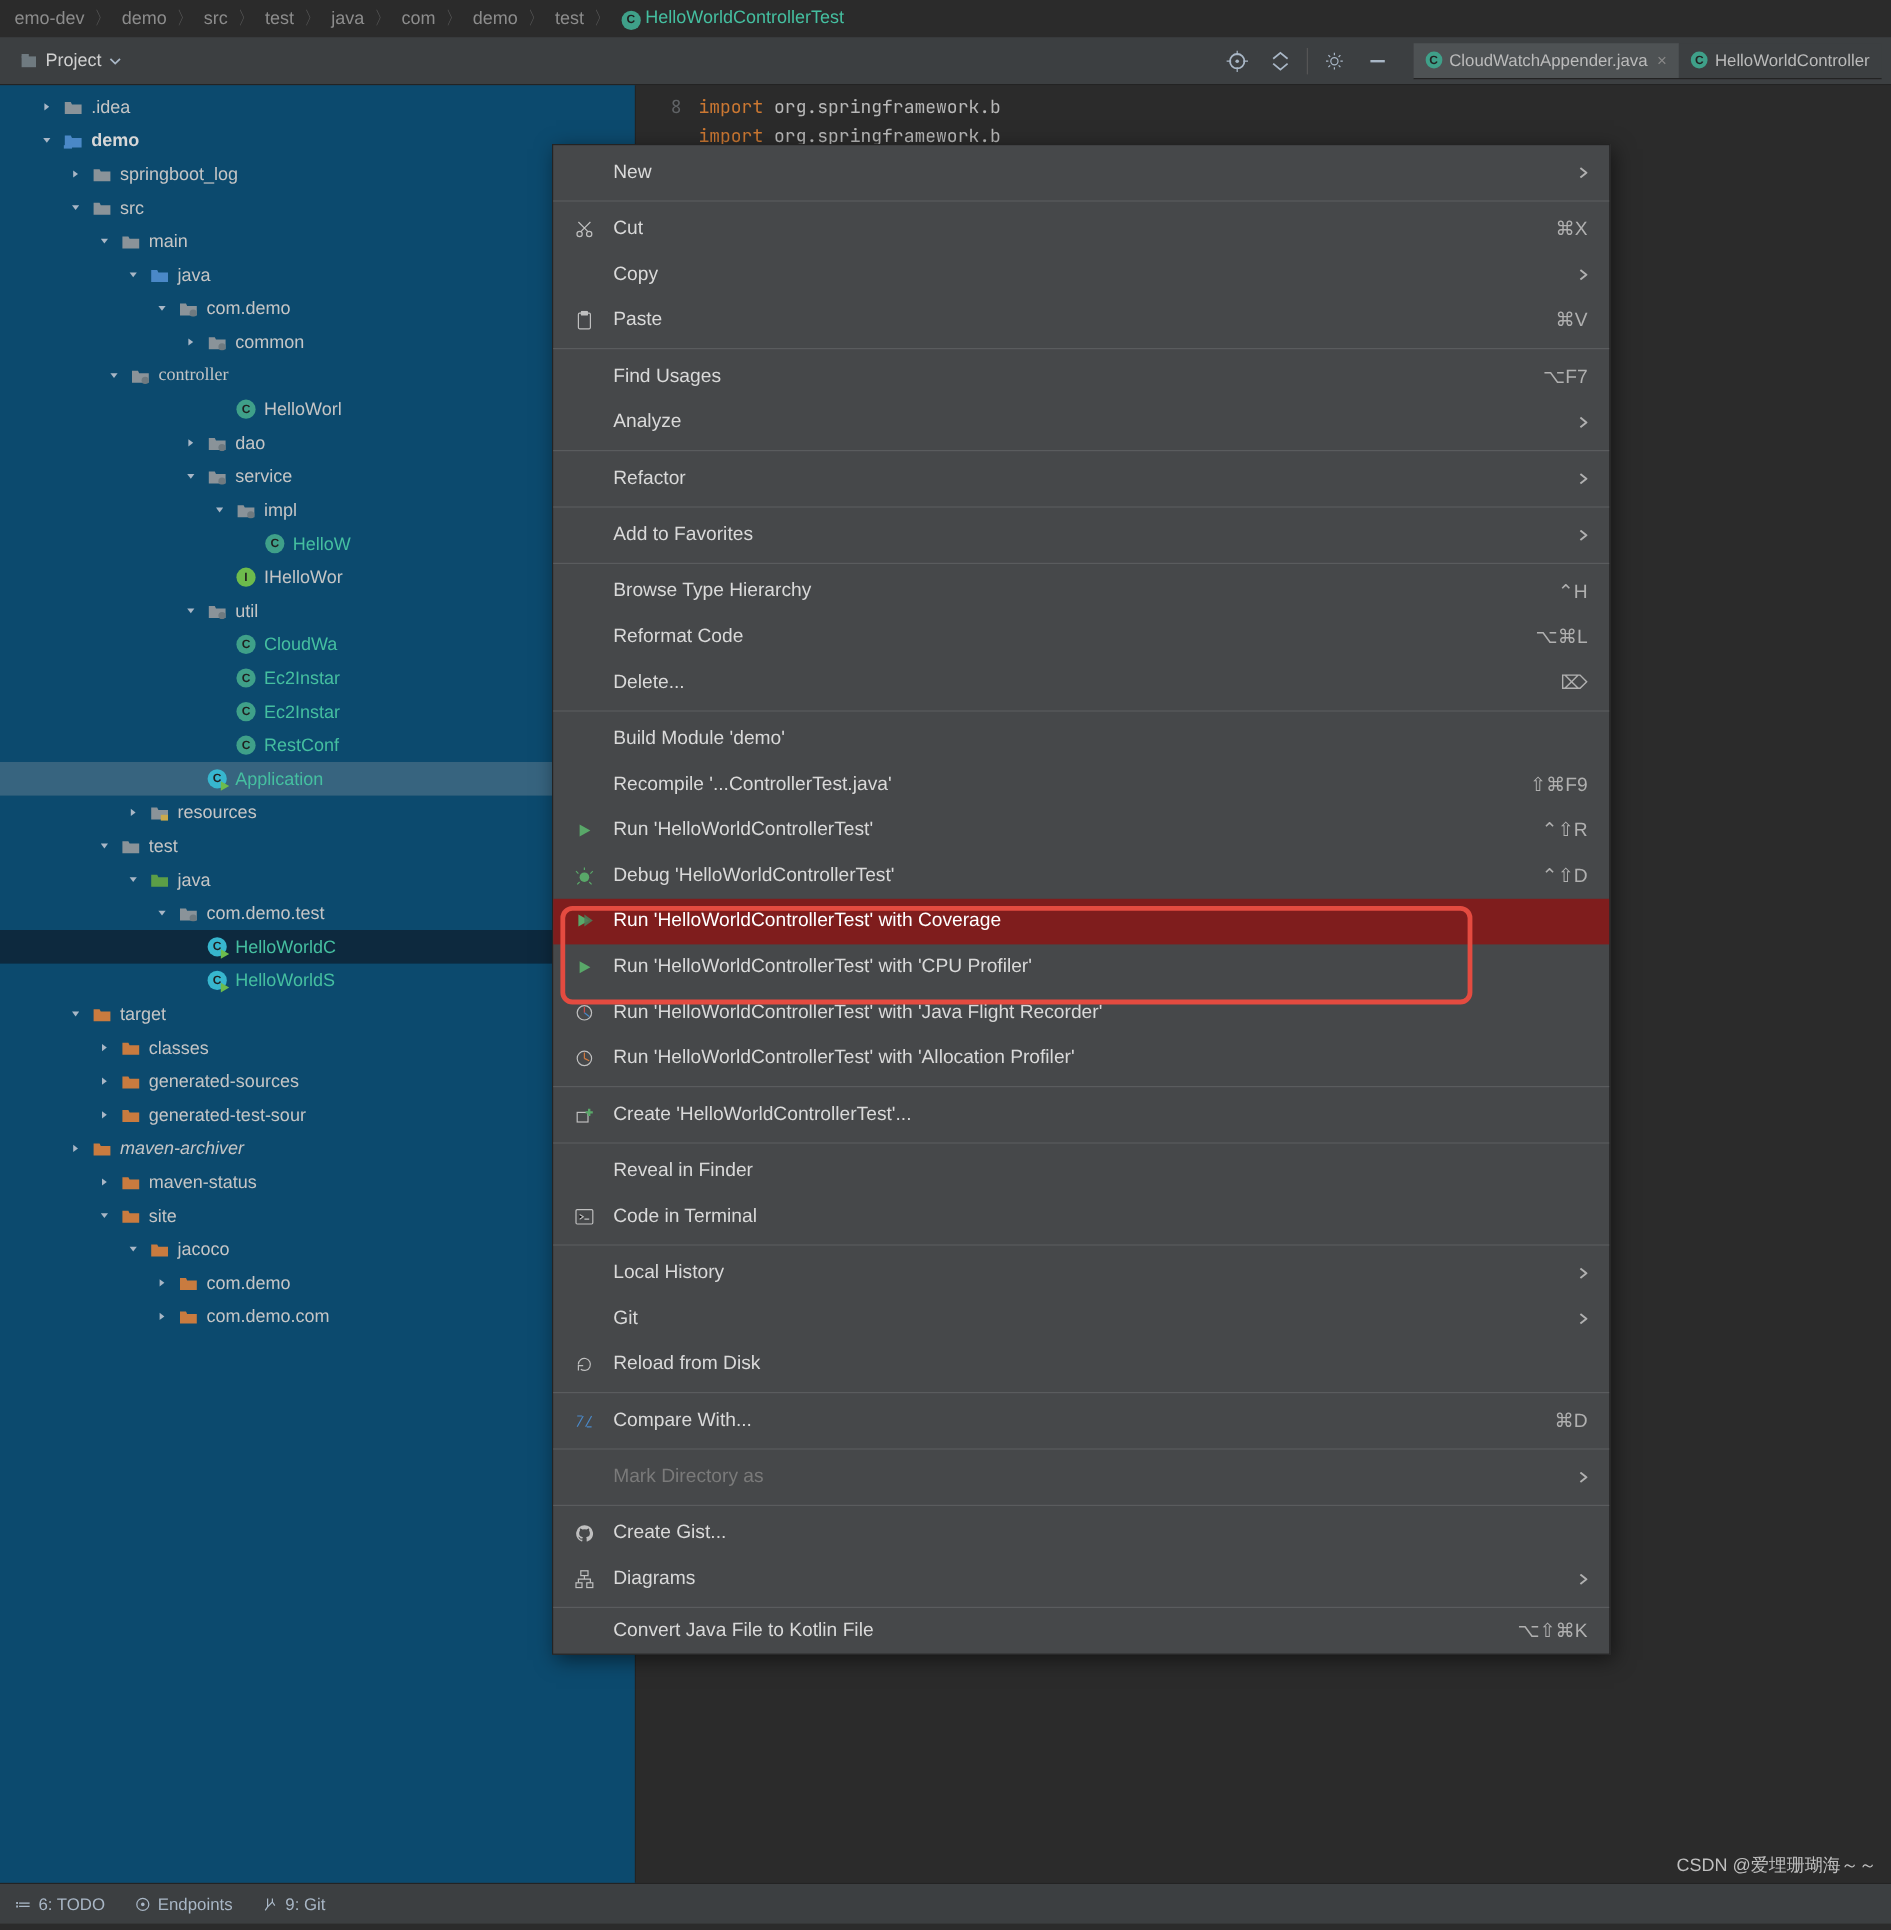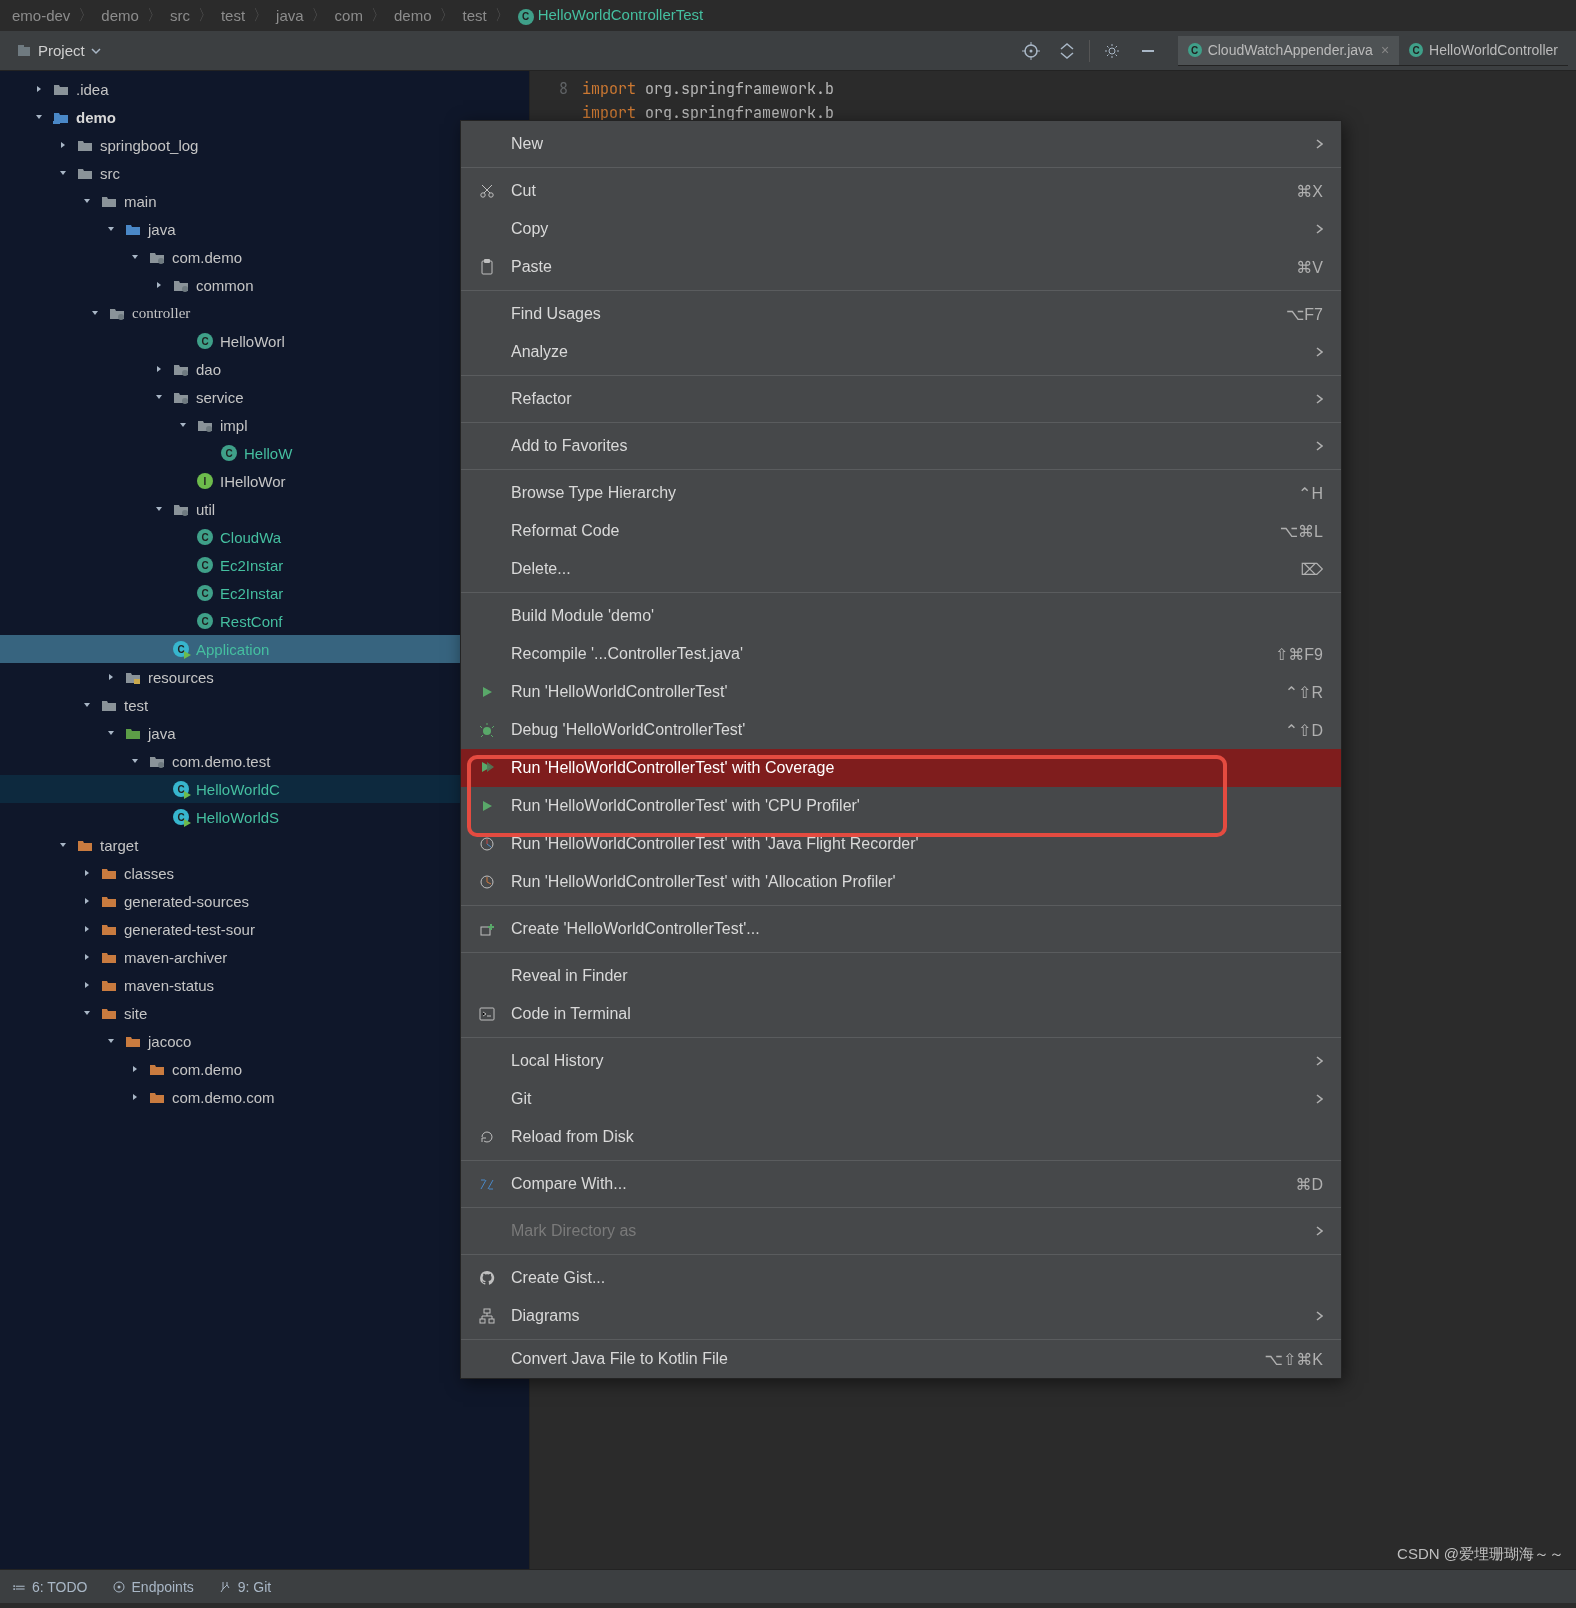--- a/index.html
+++ b/index.html
@@ -21,21 +21,21 @@
 
 
 .tabs{display:flex;align-items:stretch;height:30px;background:#3c3f41;border-bottom:1px solid #232323}
 .tab{display:flex;align-items:center;gap:6px;padding:0 10px;color:#bbbbbb;font-size:14px}
 .tab.active{background:#4e5254}
 .tab .x{color:#888;margin-left:2px}
 .tab-ico{width:14px;height:14px;border-radius:50%;background:#3fa089;display:inline-flex;align-items:center;justify-content:center;font-size:10px;color:#222;font-weight:700}
 
 
 .main{display:flex;height:calc(100% - 110px)}
-.tree{width:530px;background:#0f172a;border-right:1px solid #232323;color:#c5c5c5;padding-top:4px;font-size:15px;position:relative;overflow:hidden}
+.tree{width:530px;background:#0c4a6e;border-right:1px solid #232323;color:#c5c5c5;padding-top:4px;font-size:15px;position:relative;overflow:hidden}
 .row{display:flex;align-items:center;height:28px;gap:6px;white-space:nowrap}
 .row .arw{width:14px;display:flex;justify-content:center;color:#a9b7c6}
 .row .ico{display:flex;width:18px;justify-content:center}
 .row .lbl{}
 .row.bold .lbl{font-weight:600;color:#d7d7d7}
 .row.green .lbl{color:#45bfa0}
 .row.greenb .lbl{color:#45bfa0;font-weight:500}
 .row.hl{background:#37647f}
 .row.hl2{background:#0d293e}
 
@@ -515,21 +515,21 @@
             <path d="M3 2l4 3-4 3" fill="#a9b7c6"></path>
           </svg>
         </span>
         <span class="ico">
           <svg width="16" height="14" viewBox="0 0 16 14">
             <path d="M1 3h5l1 2h8v8H1z" fill="#c97b3f"></path>
           </svg>
         </span>
         <span class="lbl">generated-test-sour</span>
       </div>
-      <div class="row" style="padding-left: 80px;">
+      <div class="row" style="padding-left: 56px; font-style: italic;">
         <span class="arw">
           <svg class="sv-arw-r" viewBox="0 0 10 10">
             <path d="M3 2l4 3-4 3" fill="#a9b7c6"></path>
           </svg>
         </span>
         <span class="ico">
           <svg width="16" height="14" viewBox="0 0 16 14">
             <path d="M1 3h5l1 2h8v8H1z" fill="#c97b3f"></path>
           </svg>
         </span>

